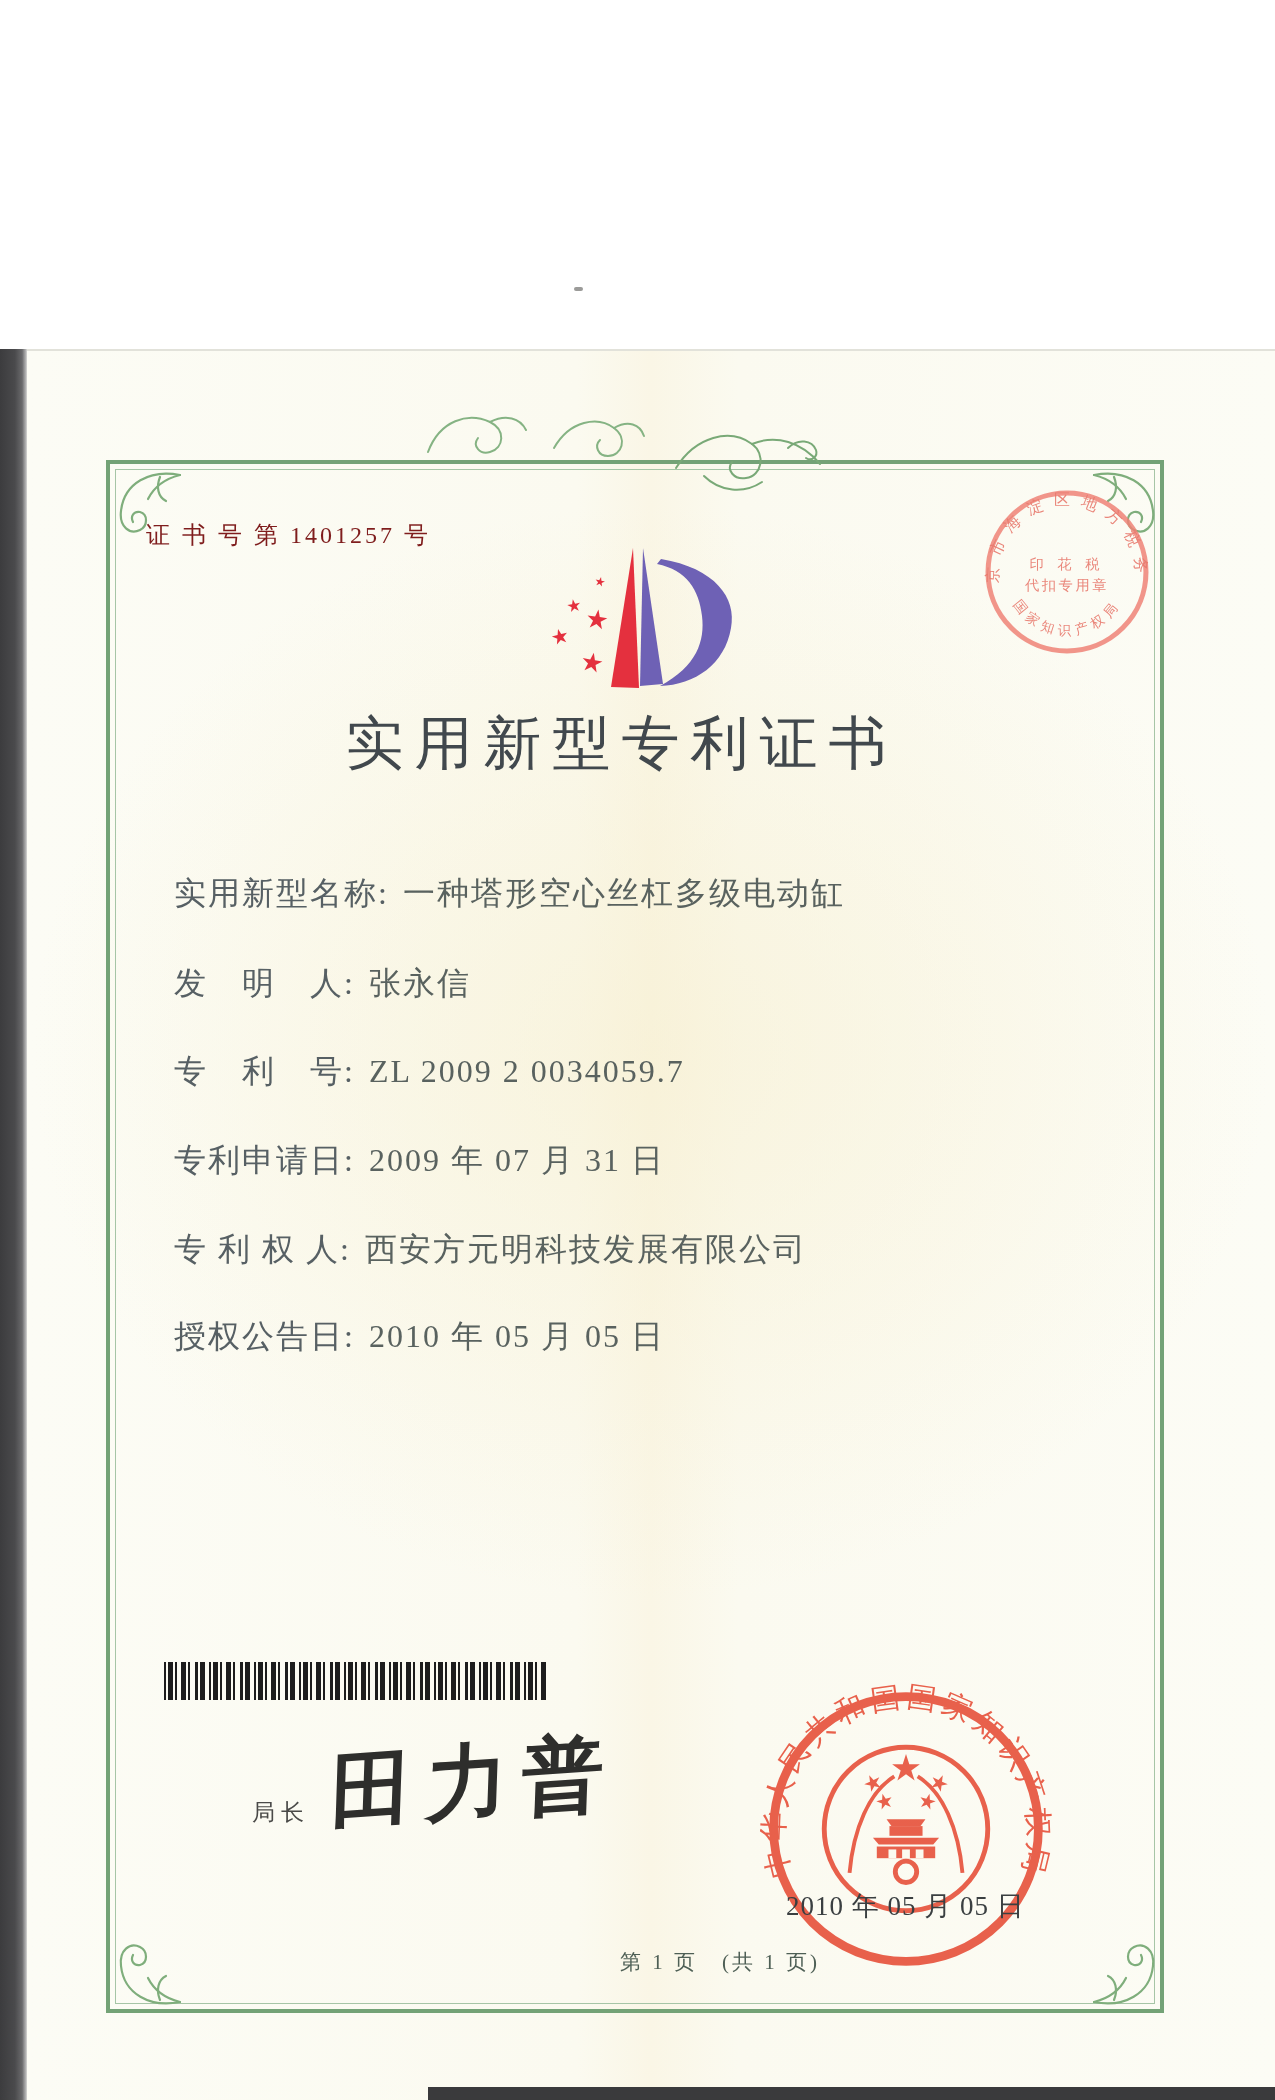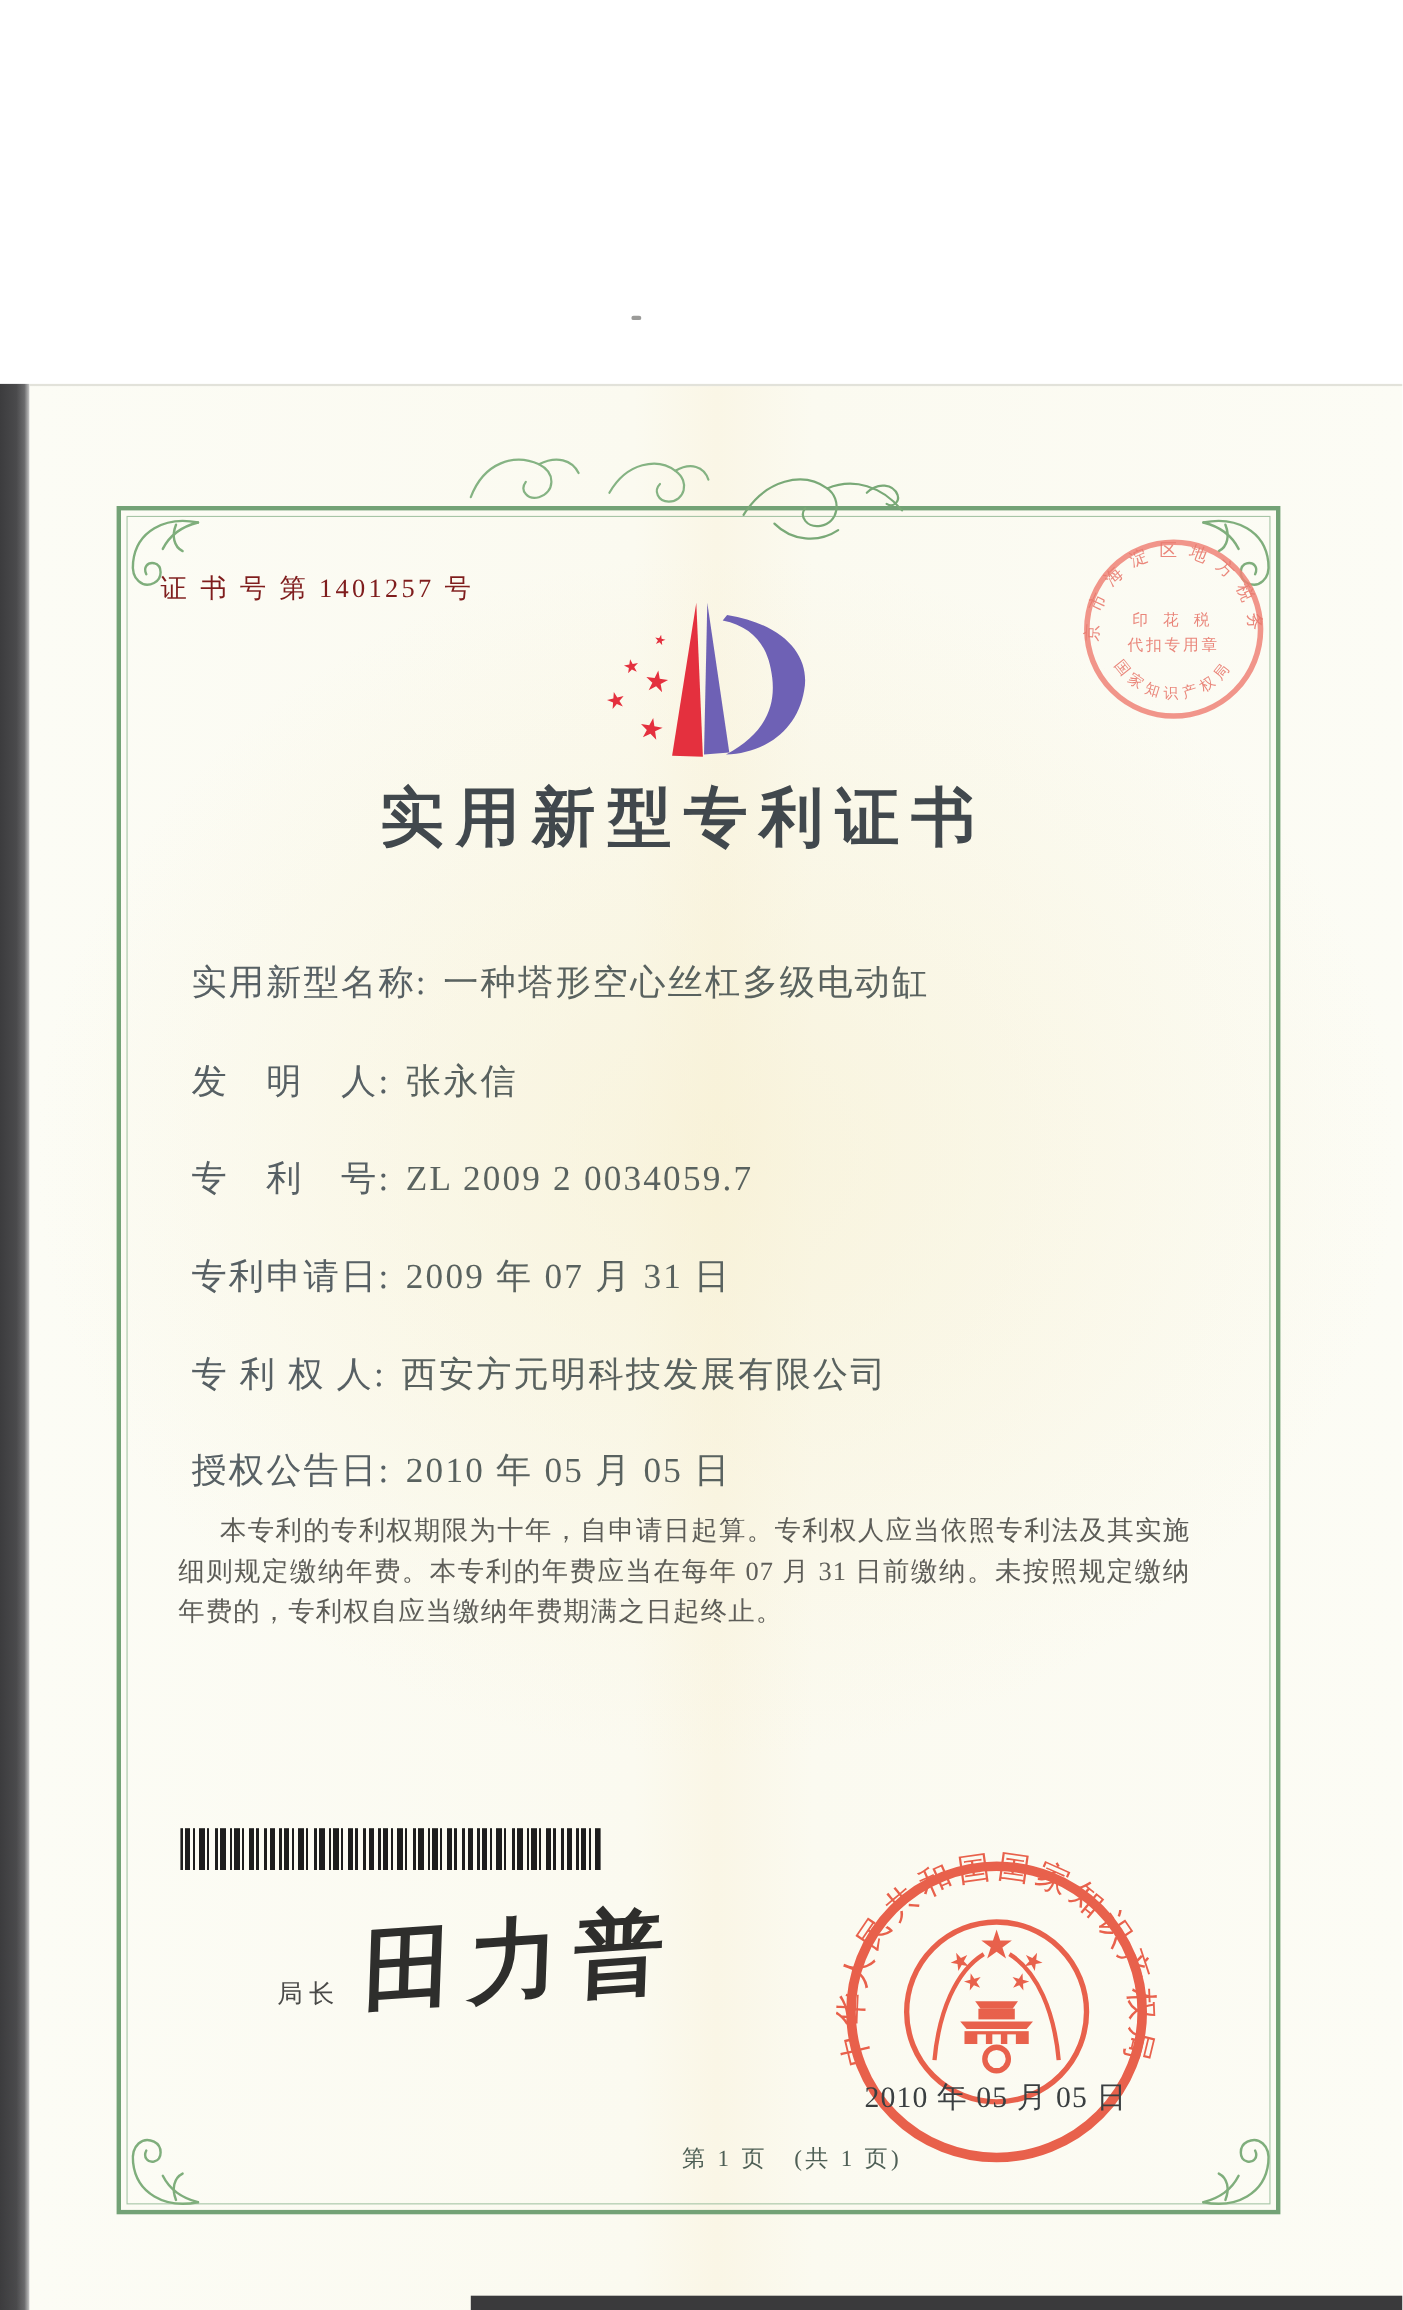--- a/index.html
+++ b/index.html
@@ -27,21 +27,21 @@
   .orn-tl{left:114px;top:467px;}
   .orn-tr{left:1090px;top:467px;transform:scaleX(-1);}
   .orn-bl{left:114px;top:1940px;transform:scaleY(-1);}
   .orn-br{left:1090px;top:1940px;transform:scale(-1,-1);}
   .orn-top1{left:420px;top:400px;}
   .orn-top2{left:548px;top:408px;}
   .orn-dragon{left:668px;top:418px;}
 
   .cert-no{left:146px;top:519px;font-size:24px;letter-spacing:3px;color:#7f1d1d;}
 
-  .title{left:106px;top:705px;width:1031px;text-align:center;font-size:58px;font-weight:700;
+  .title{left:106px;top:705px;width:1031px;text-align:center;font-size:58px;font-weight:400;
          letter-spacing:11px;color:#41484d;}
 
   .field{left:174px;font-size:32px;color:#576064;letter-spacing:2px;white-space:nowrap;}
   .field .val{margin-left:14px;color:#59625f;}
   .f0{top:872px;} .f1{top:962px;} .f2{top:1050px;} .f3{top:1139px;} .f4{top:1228px;text-align:right;} .f5{top:1315px;}
 
   .body-text{left:162px;top:1374px;width:920px;font-size:24px;line-height:37px;
              color:#5d5d58;text-align:justify;letter-spacing:1px;}
   .body-text p{margin:0;text-indent:38px;}
 
@@ -169,21 +169,20 @@
   <span>专利申请日:</span><span class="val">2009 年 07 月 31 日</span>
 </div>
 <div class="abs field f4">
   <span>专 利 权 人:</span><span class="val">西安方元明科技发展有限公司</span>
 </div>
 <div class="abs field f5">
   <span>授权公告日:</span><span class="val">2010 年 05 月 05 日</span>
 </div>
 
 <div class="abs body-text">
-  <p>本专利的专利权期限为十年，自申请日起算。专利权人应当依照专利法及其实施细则规定缴纳年费。本专利的年费应当在每年 07 月 31 日前缴纳。未按照规定缴纳年费的，专利权自应当缴纳年费期满之日起终止。</p>
 </div>
 
 <div class="abs barcode"></div>
 
 <div class="abs commissioner">局长</div>
 <div class="abs signature">田力普</div>
 
 <svg class="abs seal-box" viewBox="0 0 300 300">
   <defs>
     <path id="sealArc" d="M 34,200 A 126,126 0 1 1 266,200"></path>

